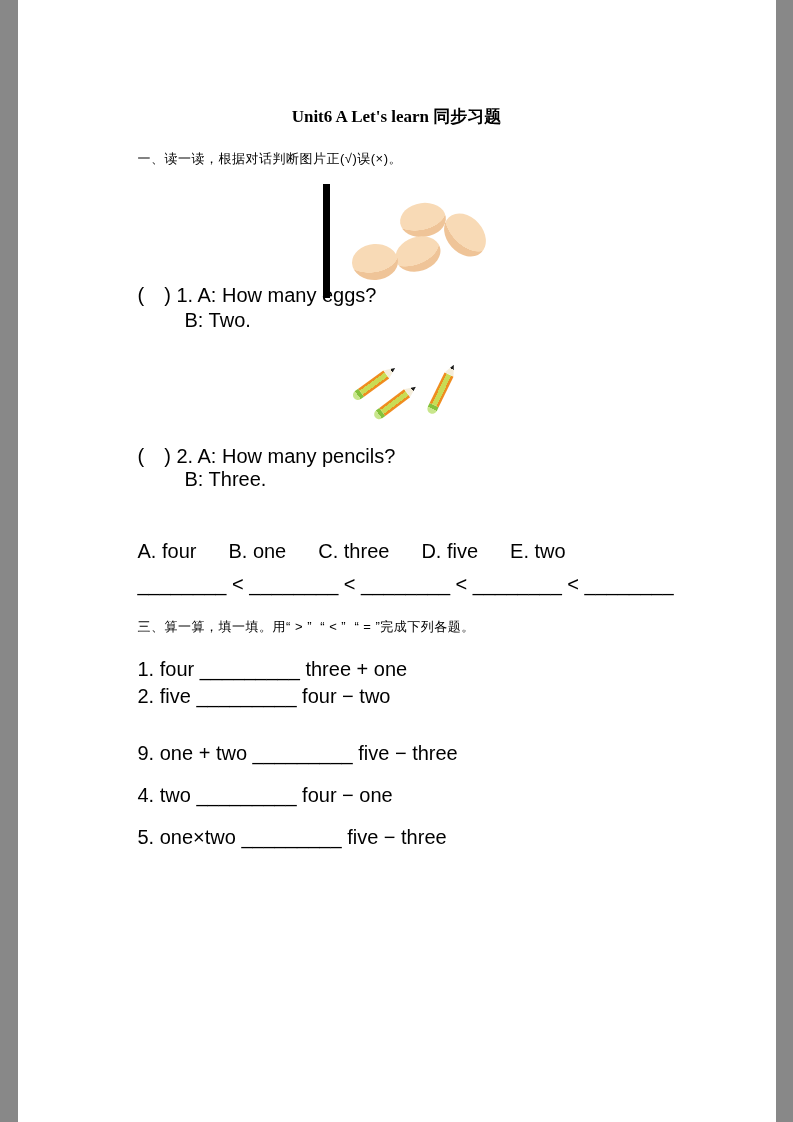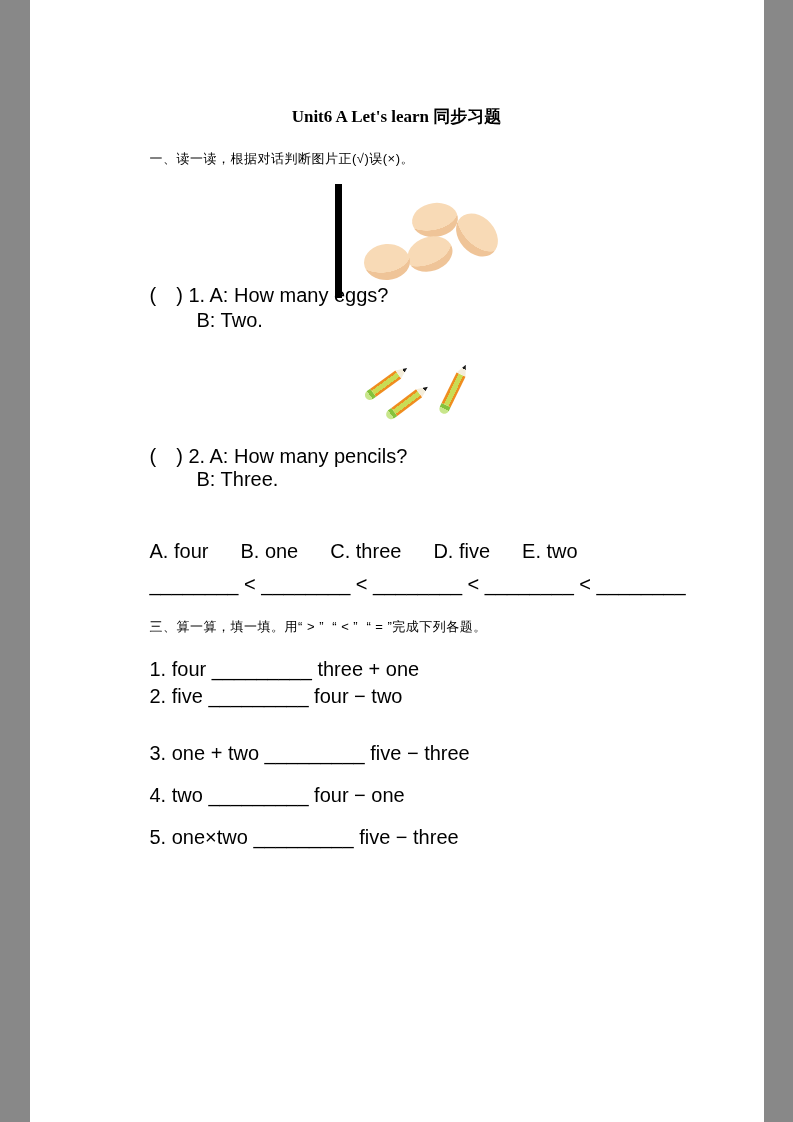--- a/index.html
+++ b/index.html
@@ -4,20 +4,21 @@
 <style>
   html, body { margin: 0; padding: 0; background: #888; }
   .page {
     position: relative;
     width: 734px;
     height: 1122px;
     margin: 0 auto;
     background: var(--background, #fff);
     overflow: hidden;
     color: var(--text, #000);
+    padding-left: 24px;
   }
   .txt { white-space: pre-wrap; position: absolute; }
 
   .title {
     left: 0; top: 105px; width: 100%;
     text-align: center;
     font-family: "Liberation Serif", "DejaVu Serif", serif;
     font-weight: bold;
     font-size: 17px;
   }
@@ -131,17 +132,17 @@
     <span>D. five</span>
     <span>E. two</span>
   </div>
 
   <div class="txt serifline" style="top:573px">________ &lt; ________ &lt; ________ &lt; ________ &lt; ________</div>
 
   <div class="txt heading" style="top:618px">三、算一算，填一填。用“ &gt; ”  “ &lt; ”  “ = ”完成下列各题。</div>
 
   <div class="txt serifline" style="top:658px">1. four _________ three + one</div>
   <div class="txt serifline" style="top:685px">2. five _________ four − two</div>
-  <div class="txt serifline" style="top:742px">3. one + two _________ five − three</div>
+  <div class="txt serifline" style="top:742px">9. one + two _________ five − three</div>
   <div class="txt serifline" style="top:784px">4. two _________ four − one</div>
   <div class="txt serifline" style="top:826px">5. one×two _________ five − three</div>
 
 </div>
 
 </body></html>

